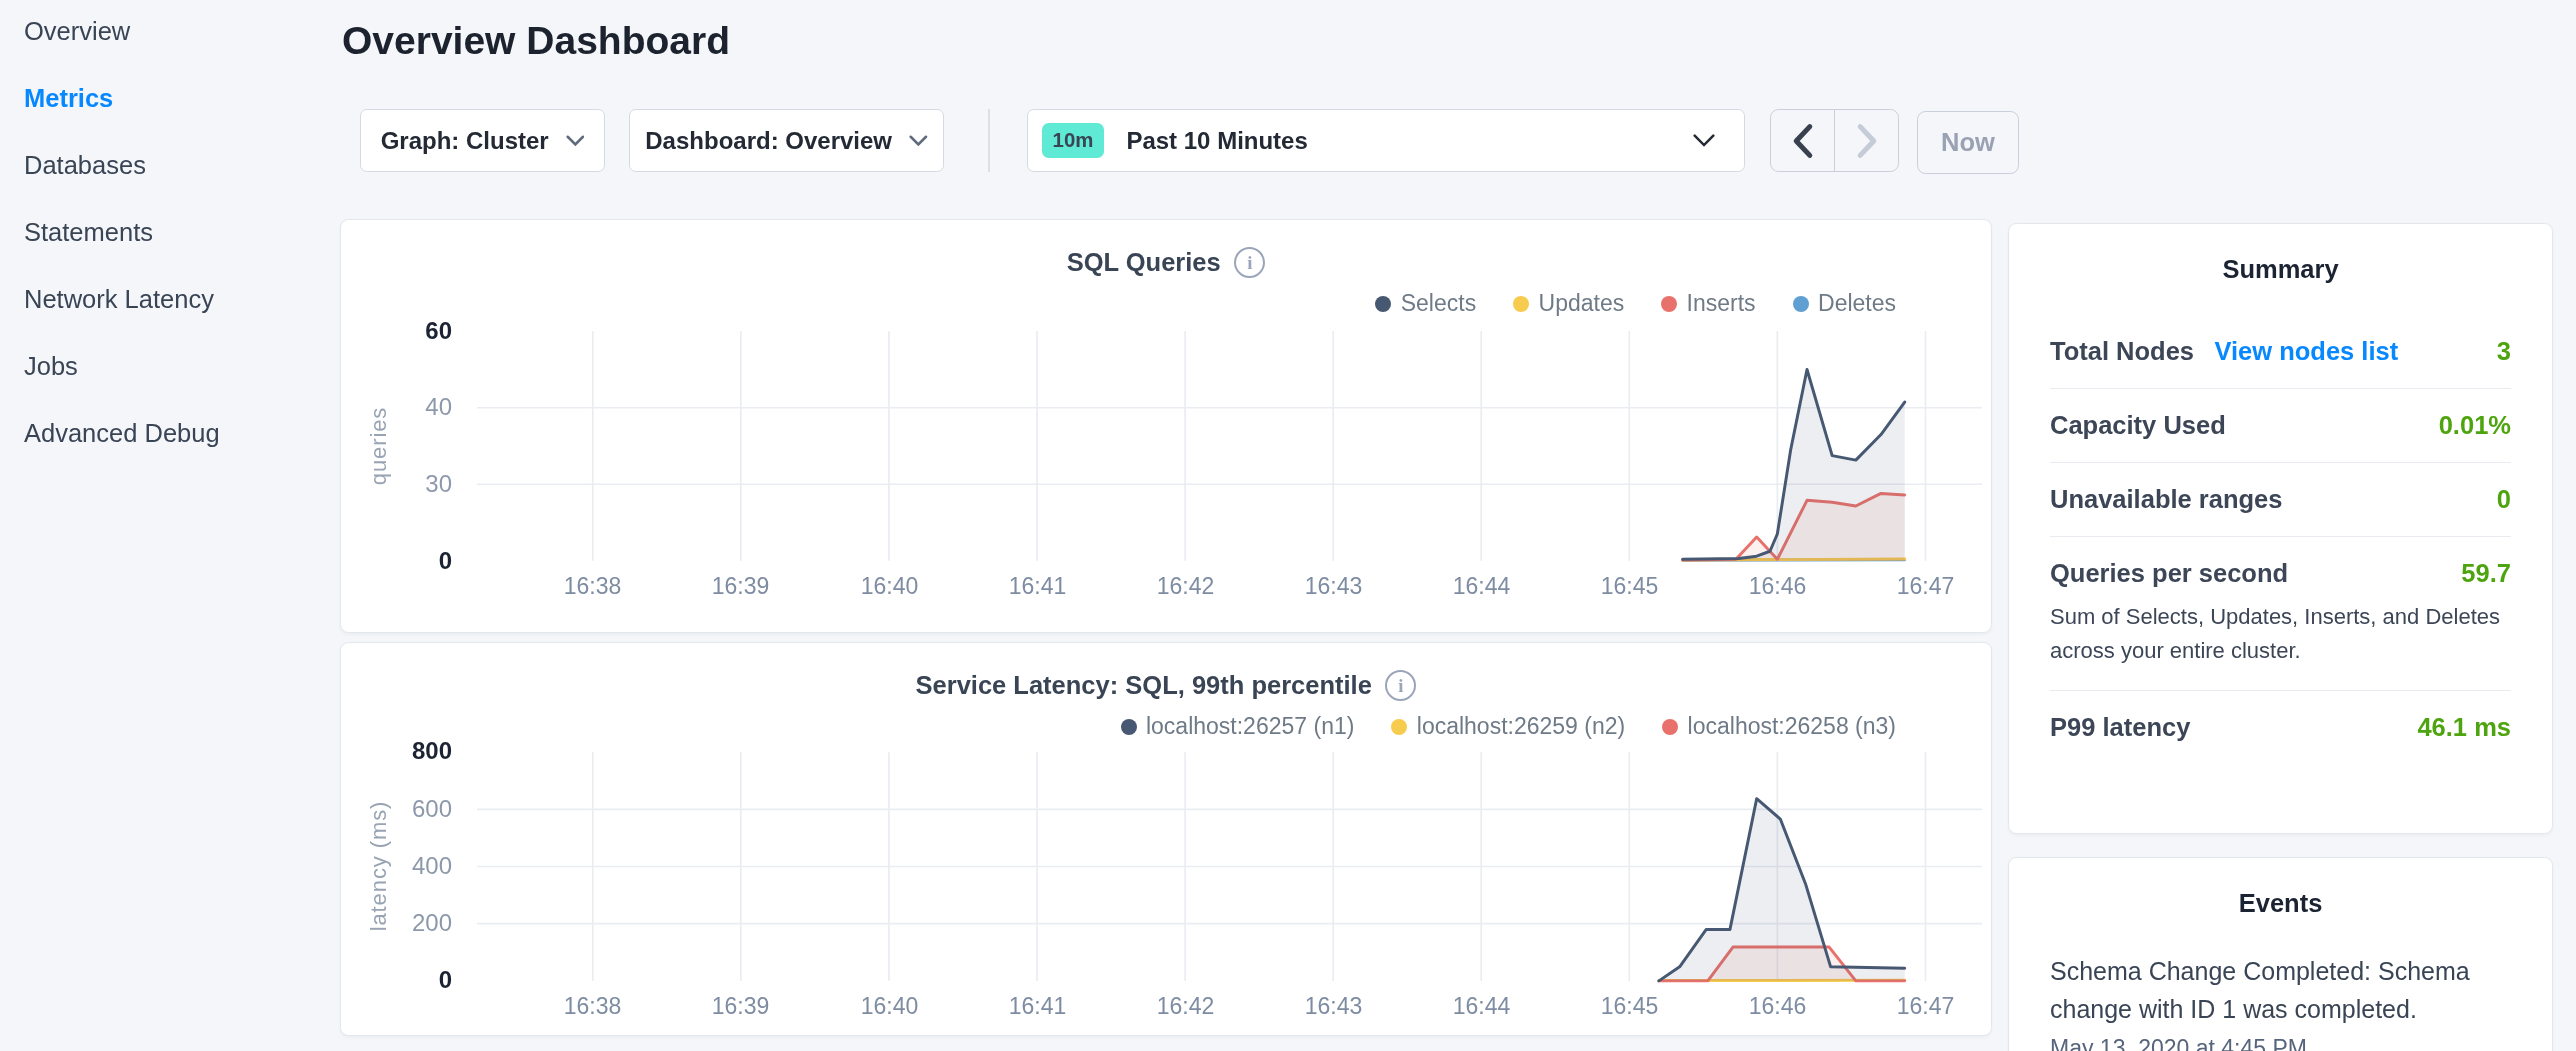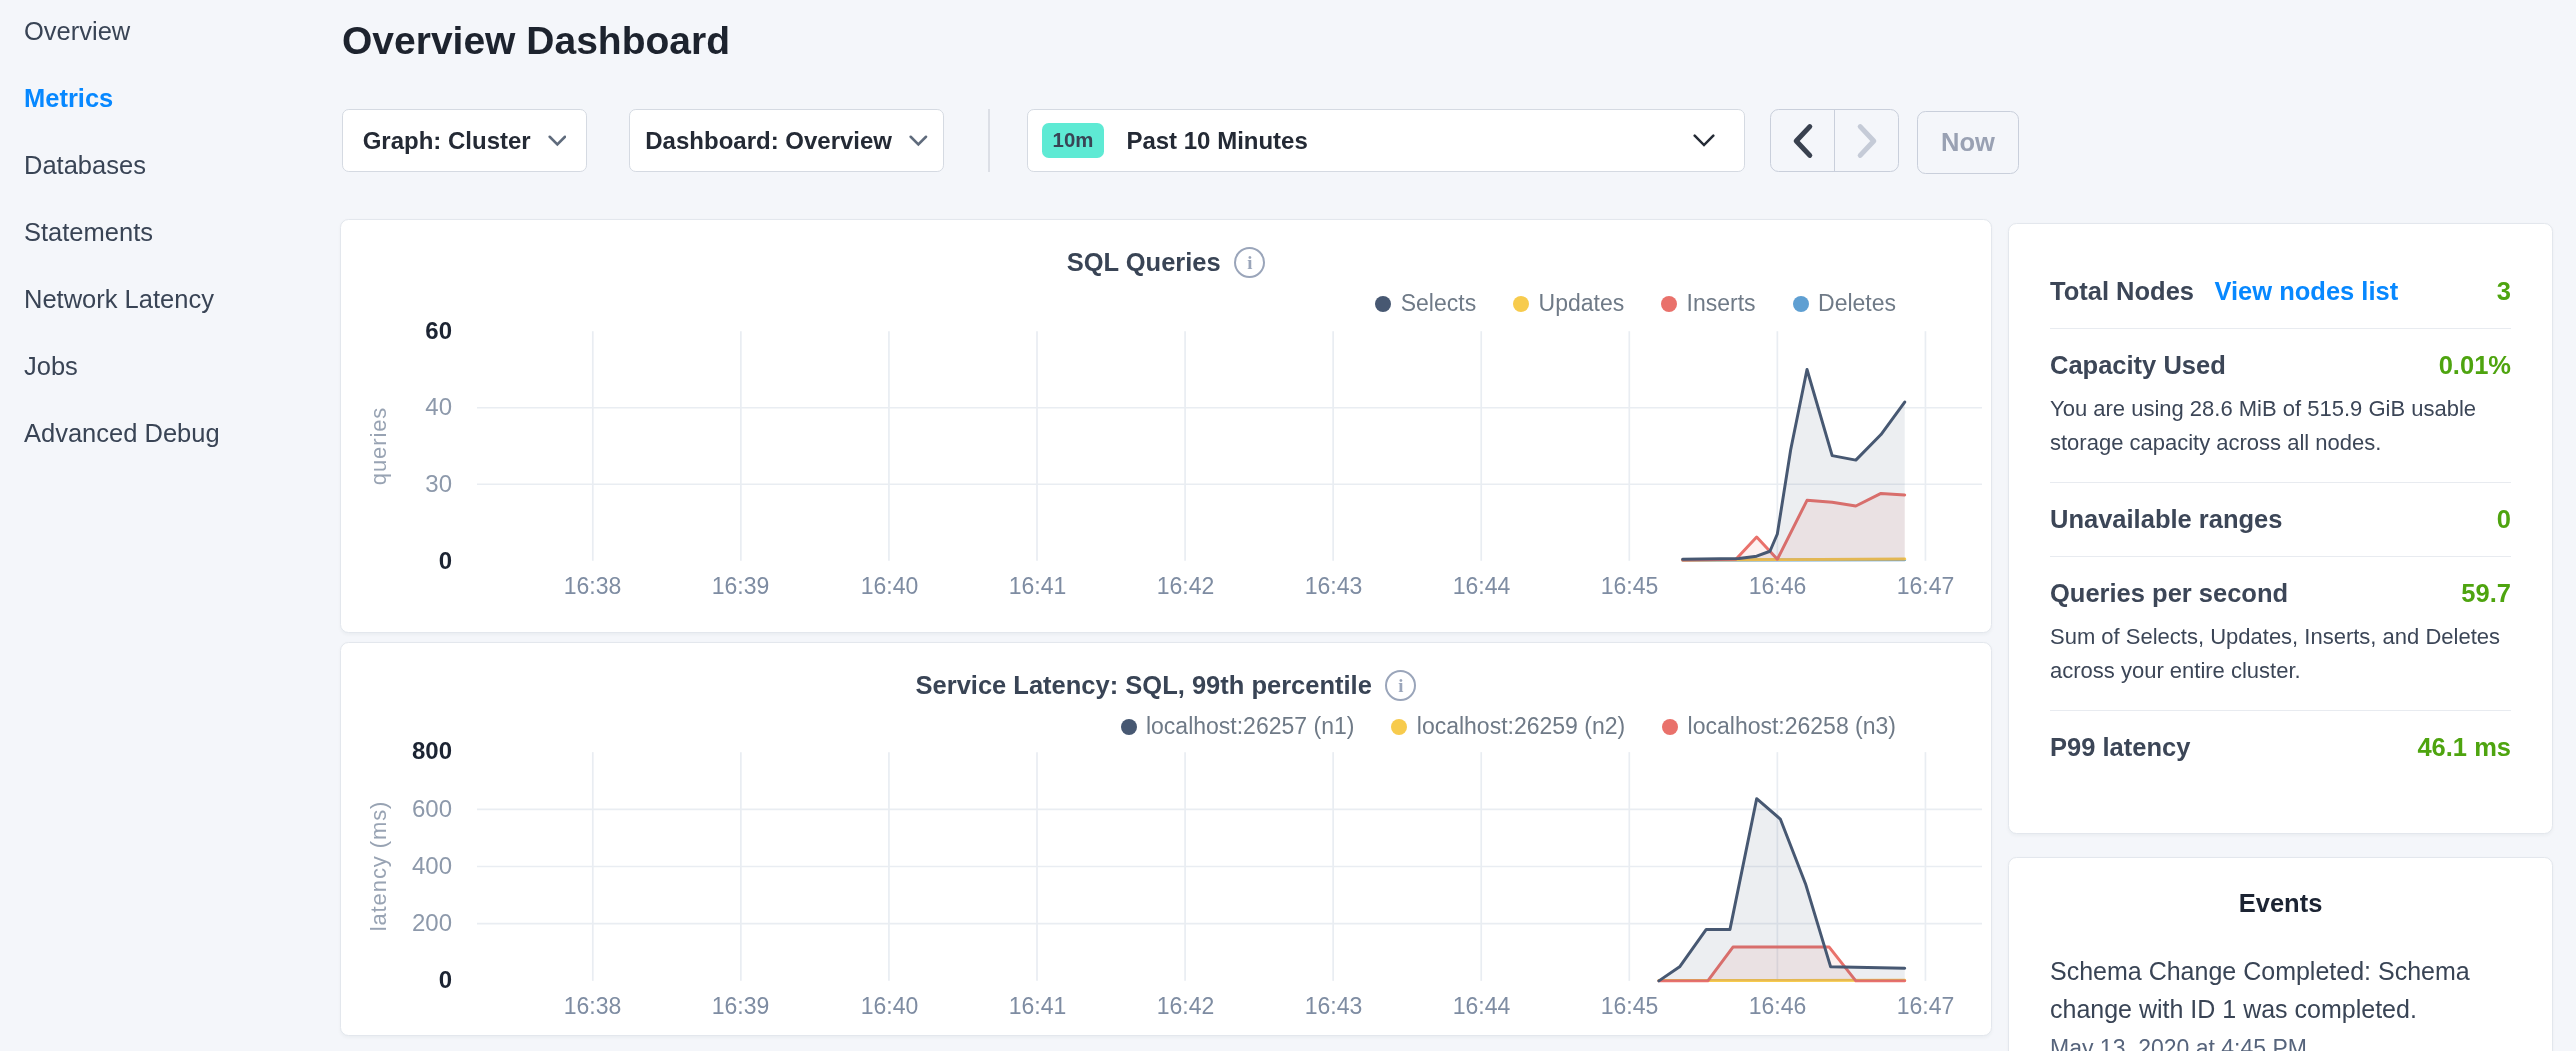--- a/index.html
+++ b/index.html
@@ -12,21 +12,21 @@
   .sidebar li { font-size:25.5px; line-height:32px; margin-bottom:35px; color:#394455; cursor:pointer; }
   .sidebar li.active { color:#0788ff; font-weight:bold; }
 
   
   .page-title { position:absolute; left:342px; top:18.7px; font-size:39px; font-weight:700; color:#1d232e; }
 
   
   .toolbar-btn { position:absolute; top:109px; height:63px; background:#ffffff;
     border:1.7px solid #d5dae2; border-radius:6.8px; display:flex; align-items:center;
     justify-content:center; gap:17px; font-size:24px; font-weight:bold; color:#242a35; cursor:pointer; }
-  #graph-dd { left:342px; width:245px; }
+  #graph-dd { left:360px; width:245px; }
   #dash-dd { left:629px; width:315px; }
   .vdivider { position:absolute; left:988px; top:109px; width:1.7px; height:63px; background:#dcdfe6; }
   .timebox { position:absolute; left:1027px; top:109px; width:718px; height:63px; background:#fff;
     border:1.7px solid #d5dae2; border-radius:6.8px; display:flex; align-items:center; cursor:pointer; }
   .time-badge { margin-left:13.6px; background:#5eead4; border-radius:6.8px; padding:6px 11px;
     font-size:20.4px; font-weight:bold; color:#394455; }
   .time-label { margin-left:22px; font-size:24px; font-weight:bold; color:#242a35; }
   .timebox svg { position:absolute; right:29px; }
   .arrow-group { position:absolute; left:1770px; top:109px; width:129px; height:63px;
     border:1.7px solid #c9cfdb; border-radius:8.5px; display:flex; }
@@ -251,34 +251,34 @@
       <div class="xlab" style="left: 785px; top: 350px;">16:42</div>
       <div class="xlab" style="left: 933px; top: 350px;">16:43</div>
       <div class="xlab" style="left: 1081px; top: 350px;">16:44</div>
       <div class="xlab" style="left: 1229px; top: 350px;">16:45</div>
       <div class="xlab" style="left: 1377px; top: 350px;">16:46</div>
       <div class="xlab" style="left: 1525px; top: 350px;">16:47</div>
     </div>
 </section>
 
 <aside class="card side-card" id="summary-card">
+  <div class="side-title">Summary</div>
   <div class="summary-rows" id="summary-rows">
       <div class="srow">
         <div class="srow-head">
           <span class="srow-label">Total Nodes</span>
           <span class="srow-link">View nodes list</span>
           <span class="srow-value">3</span>
         </div>
       </div>
       <div class="srow">
         <div class="srow-head">
           <span class="srow-label">Capacity Used</span>
           <span class="srow-value">0.01%</span>
         </div>
-        <div class="srow-caption">You are using 28.6 MiB of 515.9 GiB usable storage capacity across all nodes.</div>
       </div>
       <div class="srow">
         <div class="srow-head">
           <span class="srow-label">Unavailable ranges</span>
           <span class="srow-value">0</span>
         </div>
       </div>
       <div class="srow">
         <div class="srow-head">
           <span class="srow-label">Queries per second</span>

